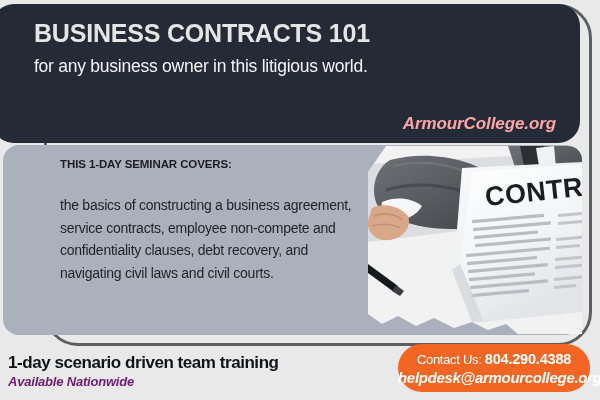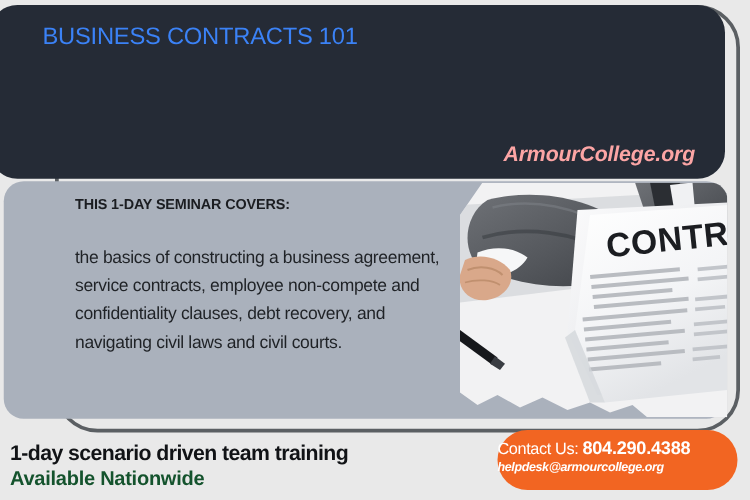--- a/index.html
+++ b/index.html
@@ -56,23 +56,23 @@
     width: 588px;
     height: 139px;
     background: #252b36;
     border-radius: 22px;
     z-index: 5;
     box-sizing: border-box;
     padding: 16px 22px 10px 42px;
   }
 
   .header-title {
-    color: #3b82f6;
-    font-size: 19px;
-    font-weight: normal;
+    color: #e5e5e5;
+    font-size: 25px;
+    font-weight: bold;
     letter-spacing: -0.2px;
     margin: 0 0 9px 0;
     line-height: 1.05;
   }
 
   .header-sub {
     color: #f2f3f5;
     font-size: 17.5px;
     line-height: 1.33;
     margin: 0;
@@ -140,57 +140,58 @@
   }
   .tagline-main {
     color: #111316;
     font-size: 17px;
     font-weight: bold;
     letter-spacing: -0.45px;
     margin: 0 0 2px 0;
     line-height: 1.15;
   }
   .tagline-sub {
-    color: #14532d;
-    font-size: 16px;
-    font-weight: bold;
+    color: #701a75;
+    font-size: 13px;
+    font-weight: bold;
+    font-style: italic;
     letter-spacing: -0.2px;
     margin: 0;
     line-height: 1.15;
   }
 
   
   .contact-pill {
     position: absolute;
     left: 398px;
     top: 344px;
     width: 192px;
     height: 48px;
     background: #f26522;
     border-radius: 24px;
     z-index: 6;
     box-sizing: border-box;
     padding: 7px 0 0 0;
-    text-align: left;
+    text-align: center;
   }
   .contact-line1 {
     color: #ffffff;
     font-size: 13px;
     margin: 0 0 1px 0;
     line-height: 1.2;
     letter-spacing: -0.3px;
   }
   .contact-line1 .phone {
     font-weight: bold;
     font-size: 14.5px;
     letter-spacing: -0.2px;
   }
   .contact-line2 {
     color: #ffffff;
-    font-size: 10px;
+    font-size: 15px;
     font-weight: bold;
     font-style: italic;
     margin: 0;
     line-height: 1.2;
     letter-spacing: -0.3px;
   }
 </style>
 </head>
 <body>
 
@@ -281,20 +282,21 @@
         <path d="M92,118 L116,176 L104,176 L84,124 Z" fill="#d2d5d9" opacity="0.75"></path>
 
         <path d="M0,118 L30,140 L26,146 L0,127 Z" fill="#16181b"></path>
         <path d="M28,139 L36,145 L32,150 L24,145 Z" fill="#3a3d42"></path>
       </g>
     </svg>
   </div>
 
   <div class="header-card">
     <h1 class="header-title">BUSINESS CONTRACTS 101</h1>
+    <p class="header-sub">for any business owner in this litigious world.</p>
     <div class="header-byline">ArmourCollege.org</div>
   </div>
 
   <div class="copy-block">
     <p class="copy-heading">THIS 1-DAY SEMINAR COVERS:</p>
     <p class="copy-body">the basics of constructing a business agreement, service contracts, employee non-compete and confidentiality clauses, debt recovery, and navigating civil laws and civil courts.</p>
   </div>
 
   <div class="tagline">
     <p class="tagline-main">1-day scenario driven team training</p>

